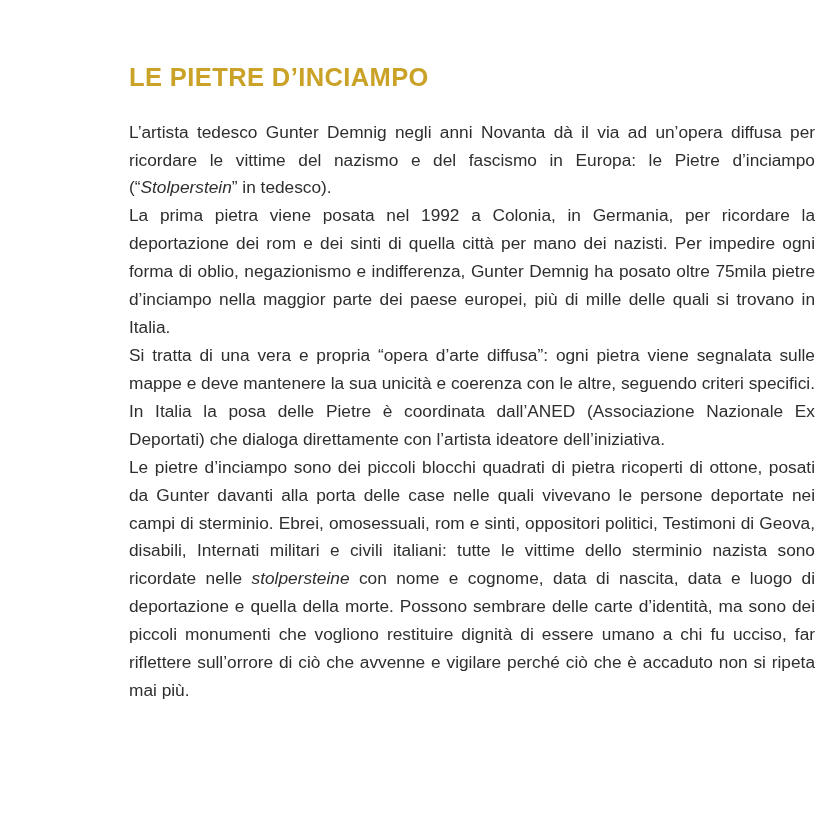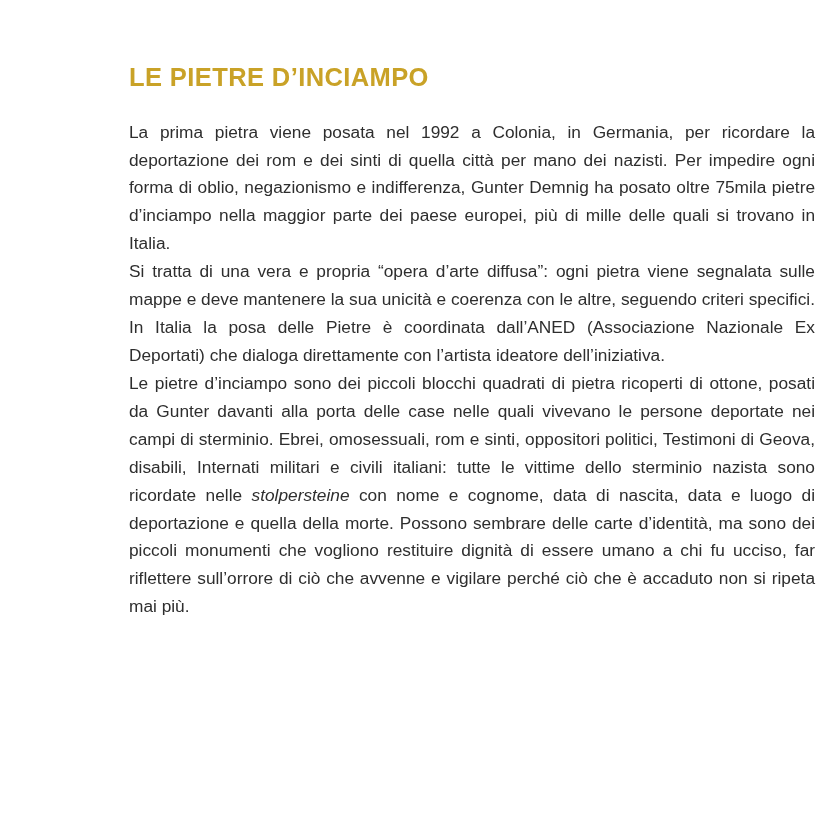--- a/index.html
+++ b/index.html
@@ -49,20 +49,23 @@
 </style>
 </head>
 <body>
 
 <div class="page">
 
   <h1 class="doc-title">LE PIETRE D’INCIAMPO</h1>
 
   <div class="body-text">
 
+    <p>
+      <span>L’artista tedesco Gunter Demnig negli anni Novanta dà il via ad un’opera diffusa per ricordare le vittime del nazismo e del fascismo in Europa: le Pietre d’inciampo (“</span><span class="italic">Stolperstein</span><span>” in tedesco).</span>
+    </p>
 
     <p>
       <span>La prima pietra viene posata nel 1992 a Colonia, in Germania, per ricordare la deportazione dei rom e dei sinti di quella città per mano dei nazisti. Per impedire ogni forma di oblio, negazionismo e indifferenza, Gunter Demnig ha posato oltre 75mila pietre d’inciampo nella maggior parte dei paese europei, più di mille delle quali si trovano in Italia.</span>
     </p>
 
     <p>
       <span>Si tratta di una vera e propria “opera d’arte diffusa”: ogni pietra viene segnalata sulle mappe e deve mantenere la sua unicità e coerenza con le altre, seguendo criteri specifici. In Italia la posa delle Pietre è coordinata dall’ANED (Associazione Nazionale Ex Deportati) che dialoga direttamente con l’artista ideatore dell’iniziativa.</span>
     </p>
 
     <p>

